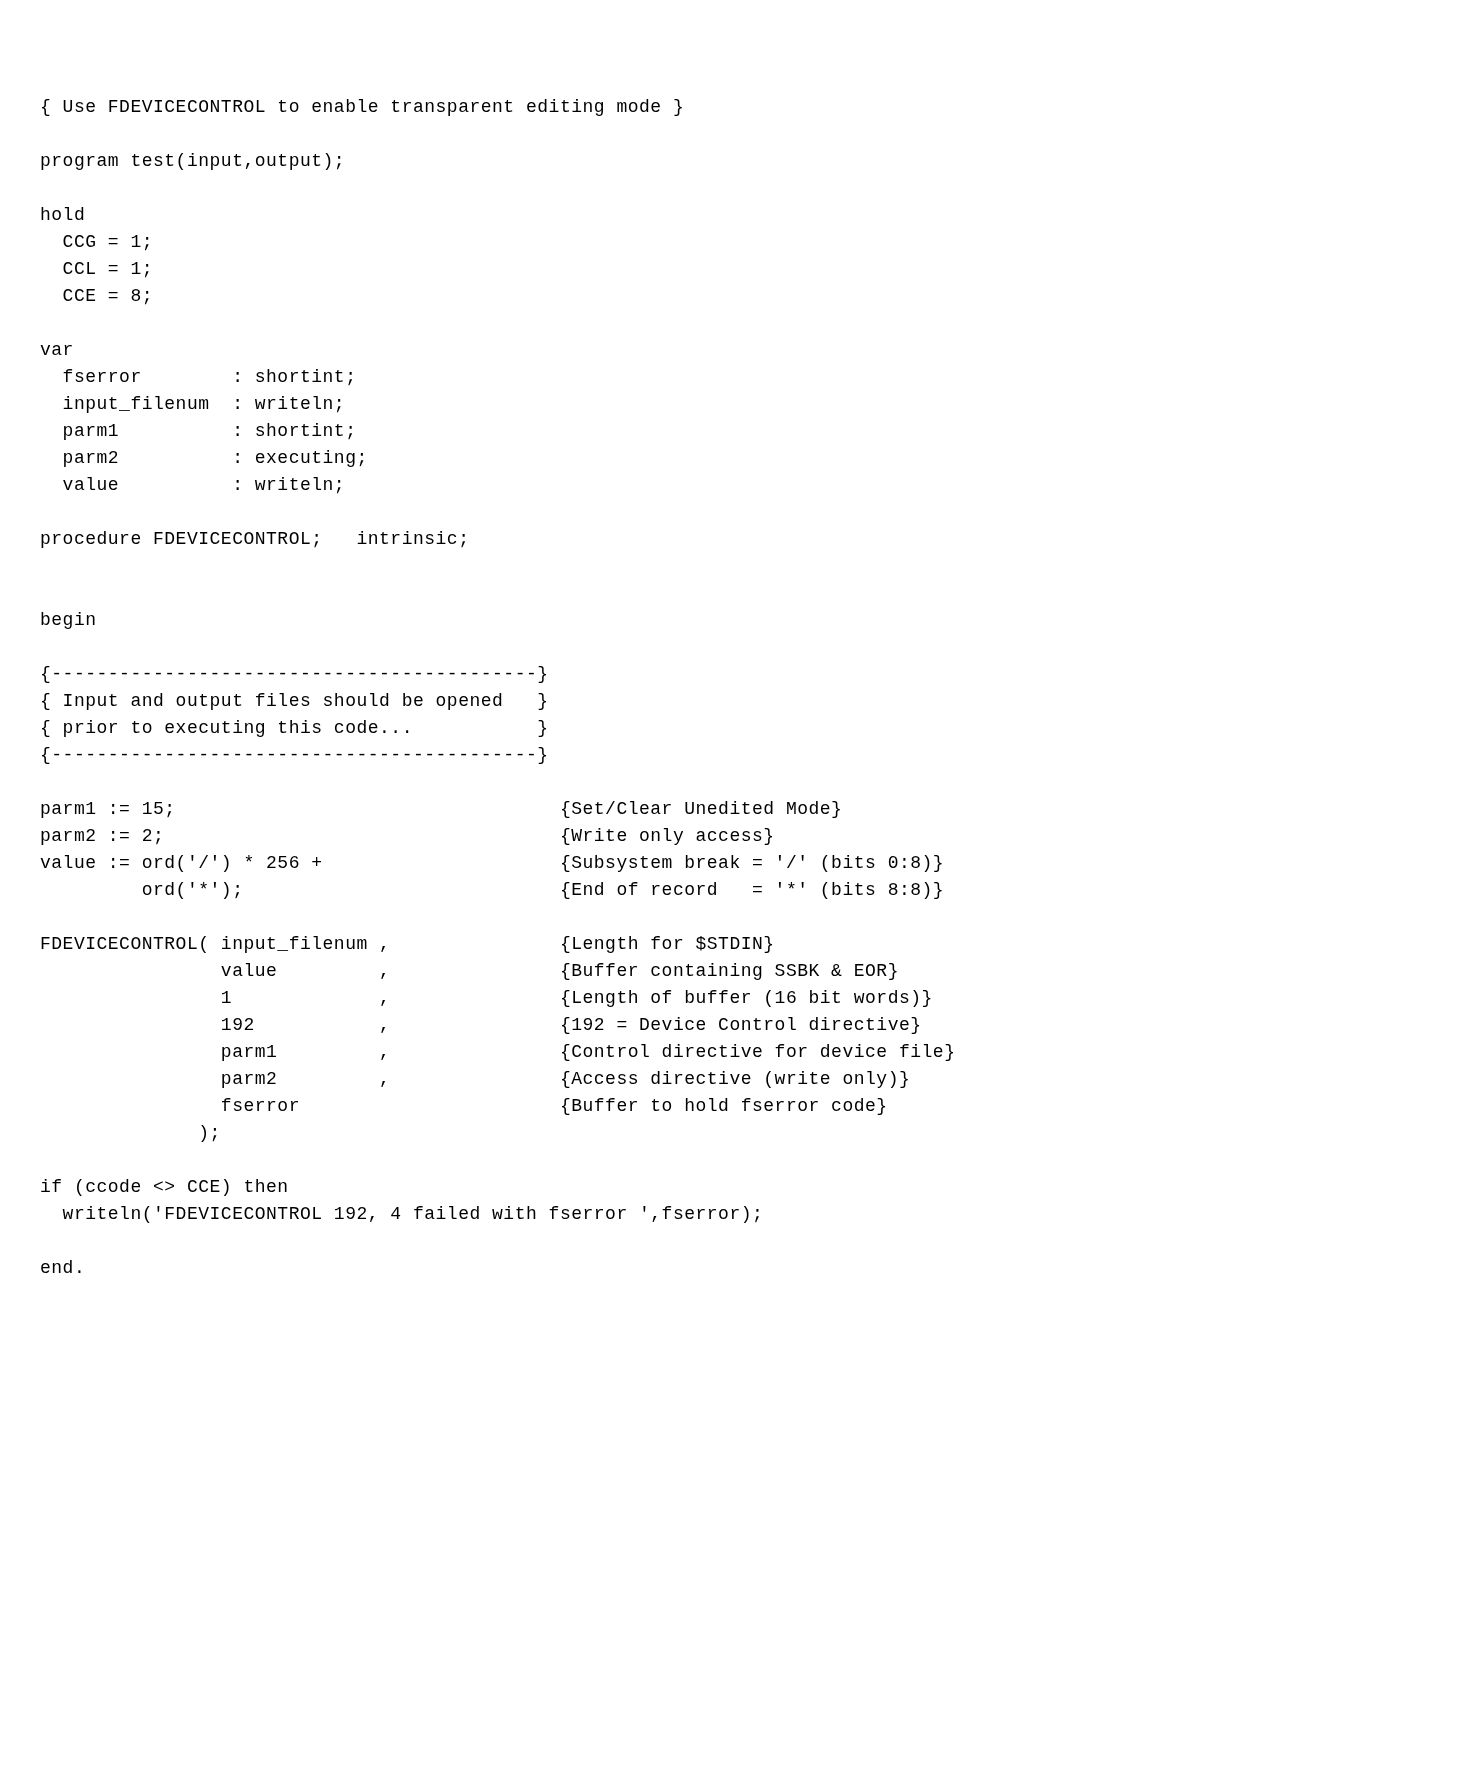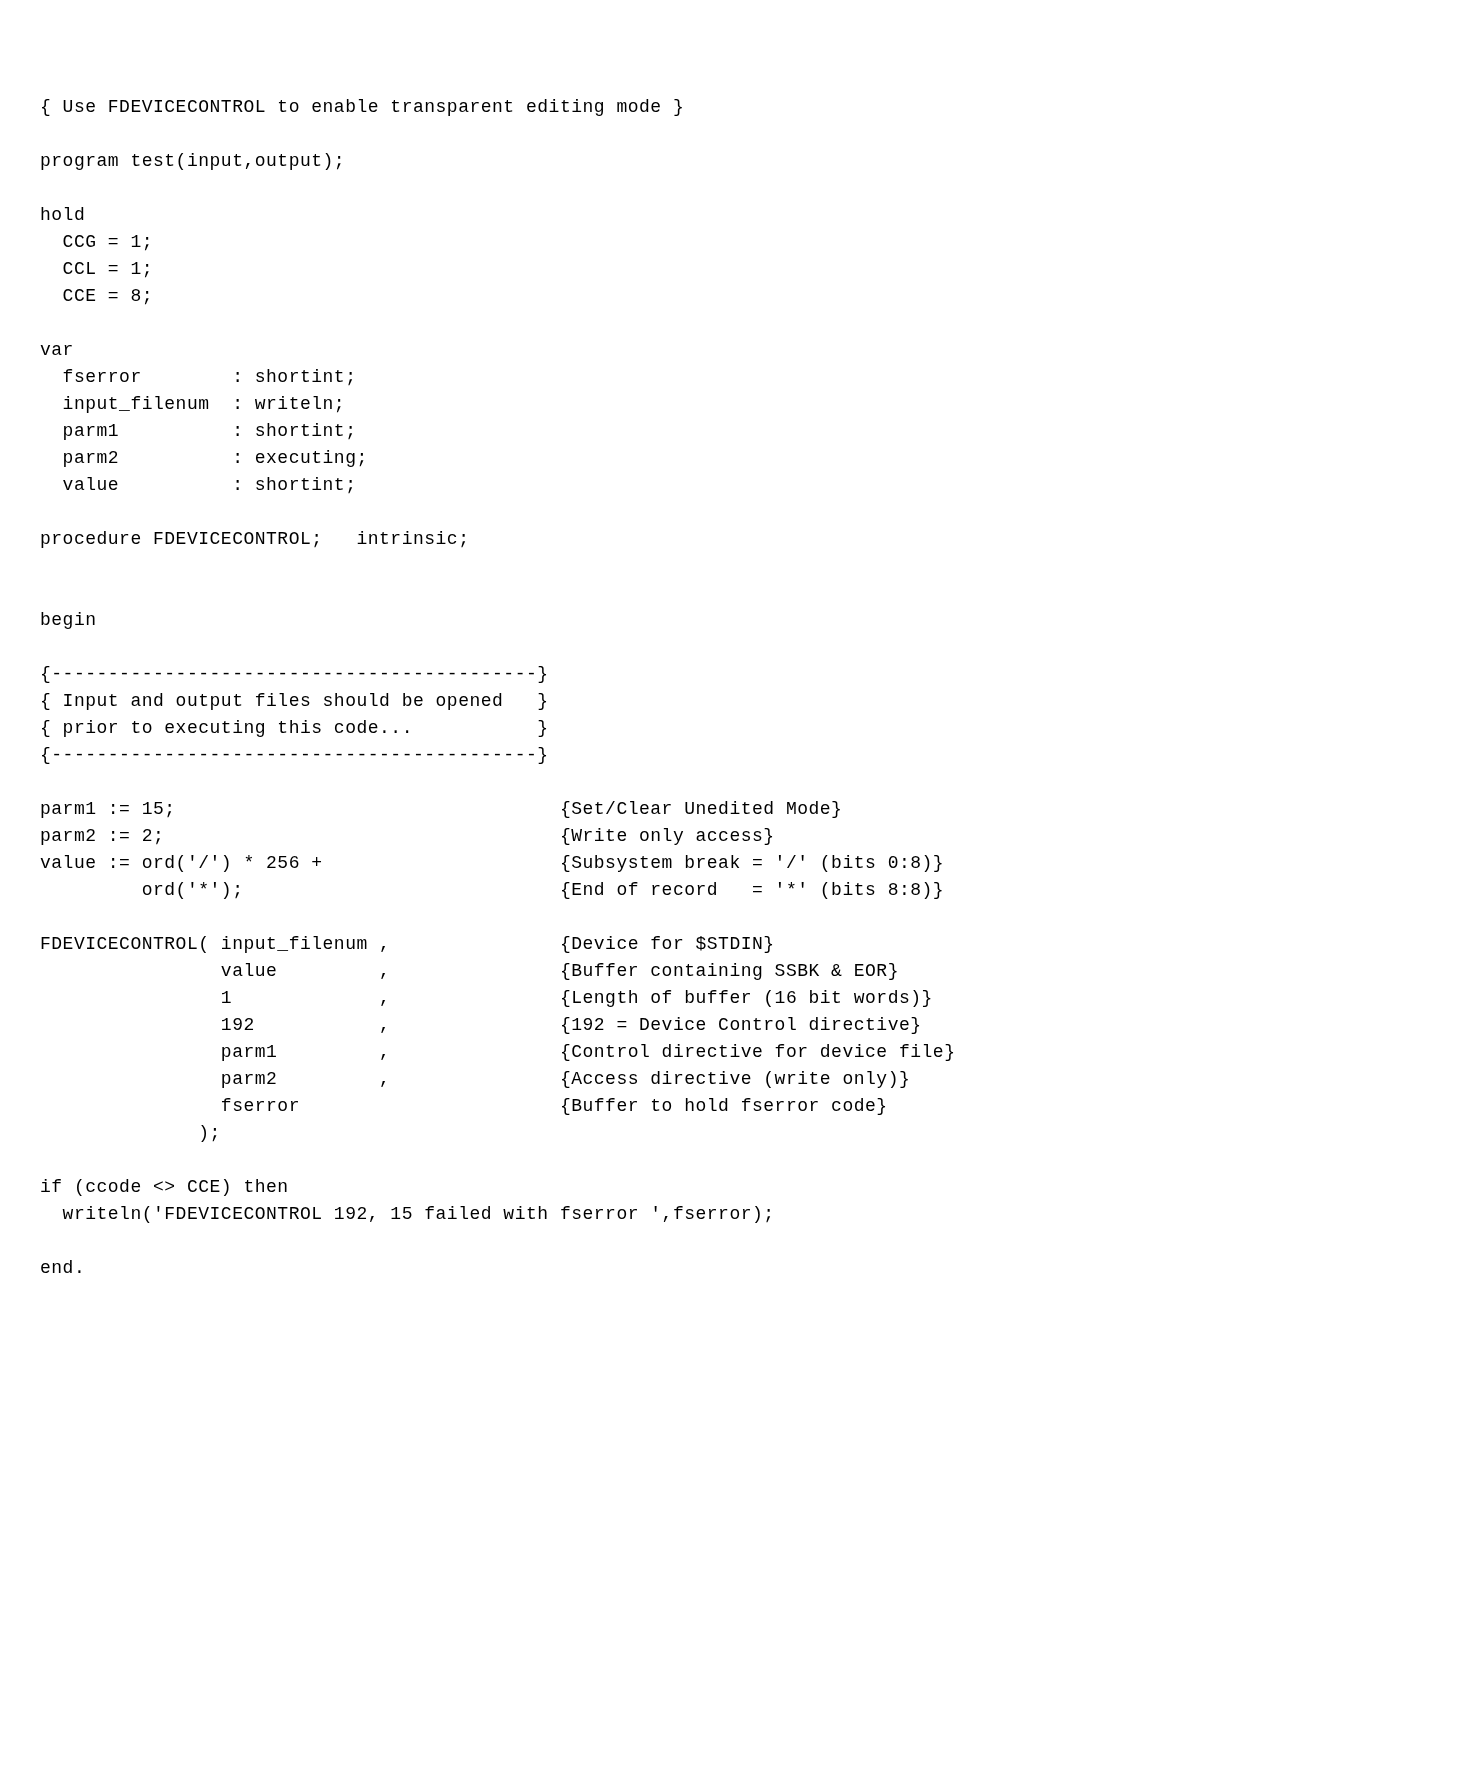--- a/index.html
+++ b/index.html
@@ -24,43 +24,43 @@
 <span>hold</span>
 <span>  CCG = 1;</span>
 <span>  CCL = 1;</span>
 <span>  CCE = 8;</span>
 <span></span>
 <span>var</span>
 <span>  fserror        : shortint;</span>
 <span>  input_filenum  : writeln;</span>
 <span>  parm1          : shortint;</span>
 <span>  parm2          : executing;</span>
-<span>  value          : shortint;</span>
+<span>  value          : writeln;</span>
 <span></span>
 <span>procedure FDEVICECONTROL;   intrinsic;</span>
 <span></span>
 <span></span>
 <span>begin</span>
 <span></span>
 <span>{-------------------------------------------}</span>
 <span>{ Input and output files should be opened   }</span>
 <span>{ prior to executing this code...           }</span>
 <span>{-------------------------------------------}</span>
 <span></span>
 <span>parm1 := 15;                                  {Set/Clear Unedited Mode}</span>
 <span>parm2 := 2;                                   {Write only access}</span>
 <span>value := ord('/') * 256 +                     {Subsystem break = '/' (bits 0:8)}</span>
 <span>         ord('*');                            {End of record   = '*' (bits 8:8)}</span>
 <span></span>
-<span>FDEVICECONTROL( input_filenum ,               {Device for $STDIN}</span>
+<span>FDEVICECONTROL( input_filenum ,               {Length for $STDIN}</span>
 <span>                value         ,               {Buffer containing SSBK &amp; EOR}</span>
 <span>                1             ,               {Length of buffer (16 bit words)}</span>
 <span>                192           ,               {192 = Device Control directive}</span>
 <span>                parm1         ,               {Control directive for device file}</span>
 <span>                parm2         ,               {Access directive (write only)}</span>
 <span>                fserror                       {Buffer to hold fserror code}</span>
 <span>              );</span>
 <span></span>
 <span>if (ccode &lt;&gt; CCE) then</span>
-<span>  writeln('FDEVICECONTROL 192, 15 failed with fserror ',fserror);</span>
+<span>  writeln('FDEVICECONTROL 192, 4 failed with fserror ',fserror);</span>
 <span></span>
 <span>end.</span></div>
 
 
 </body></html>

